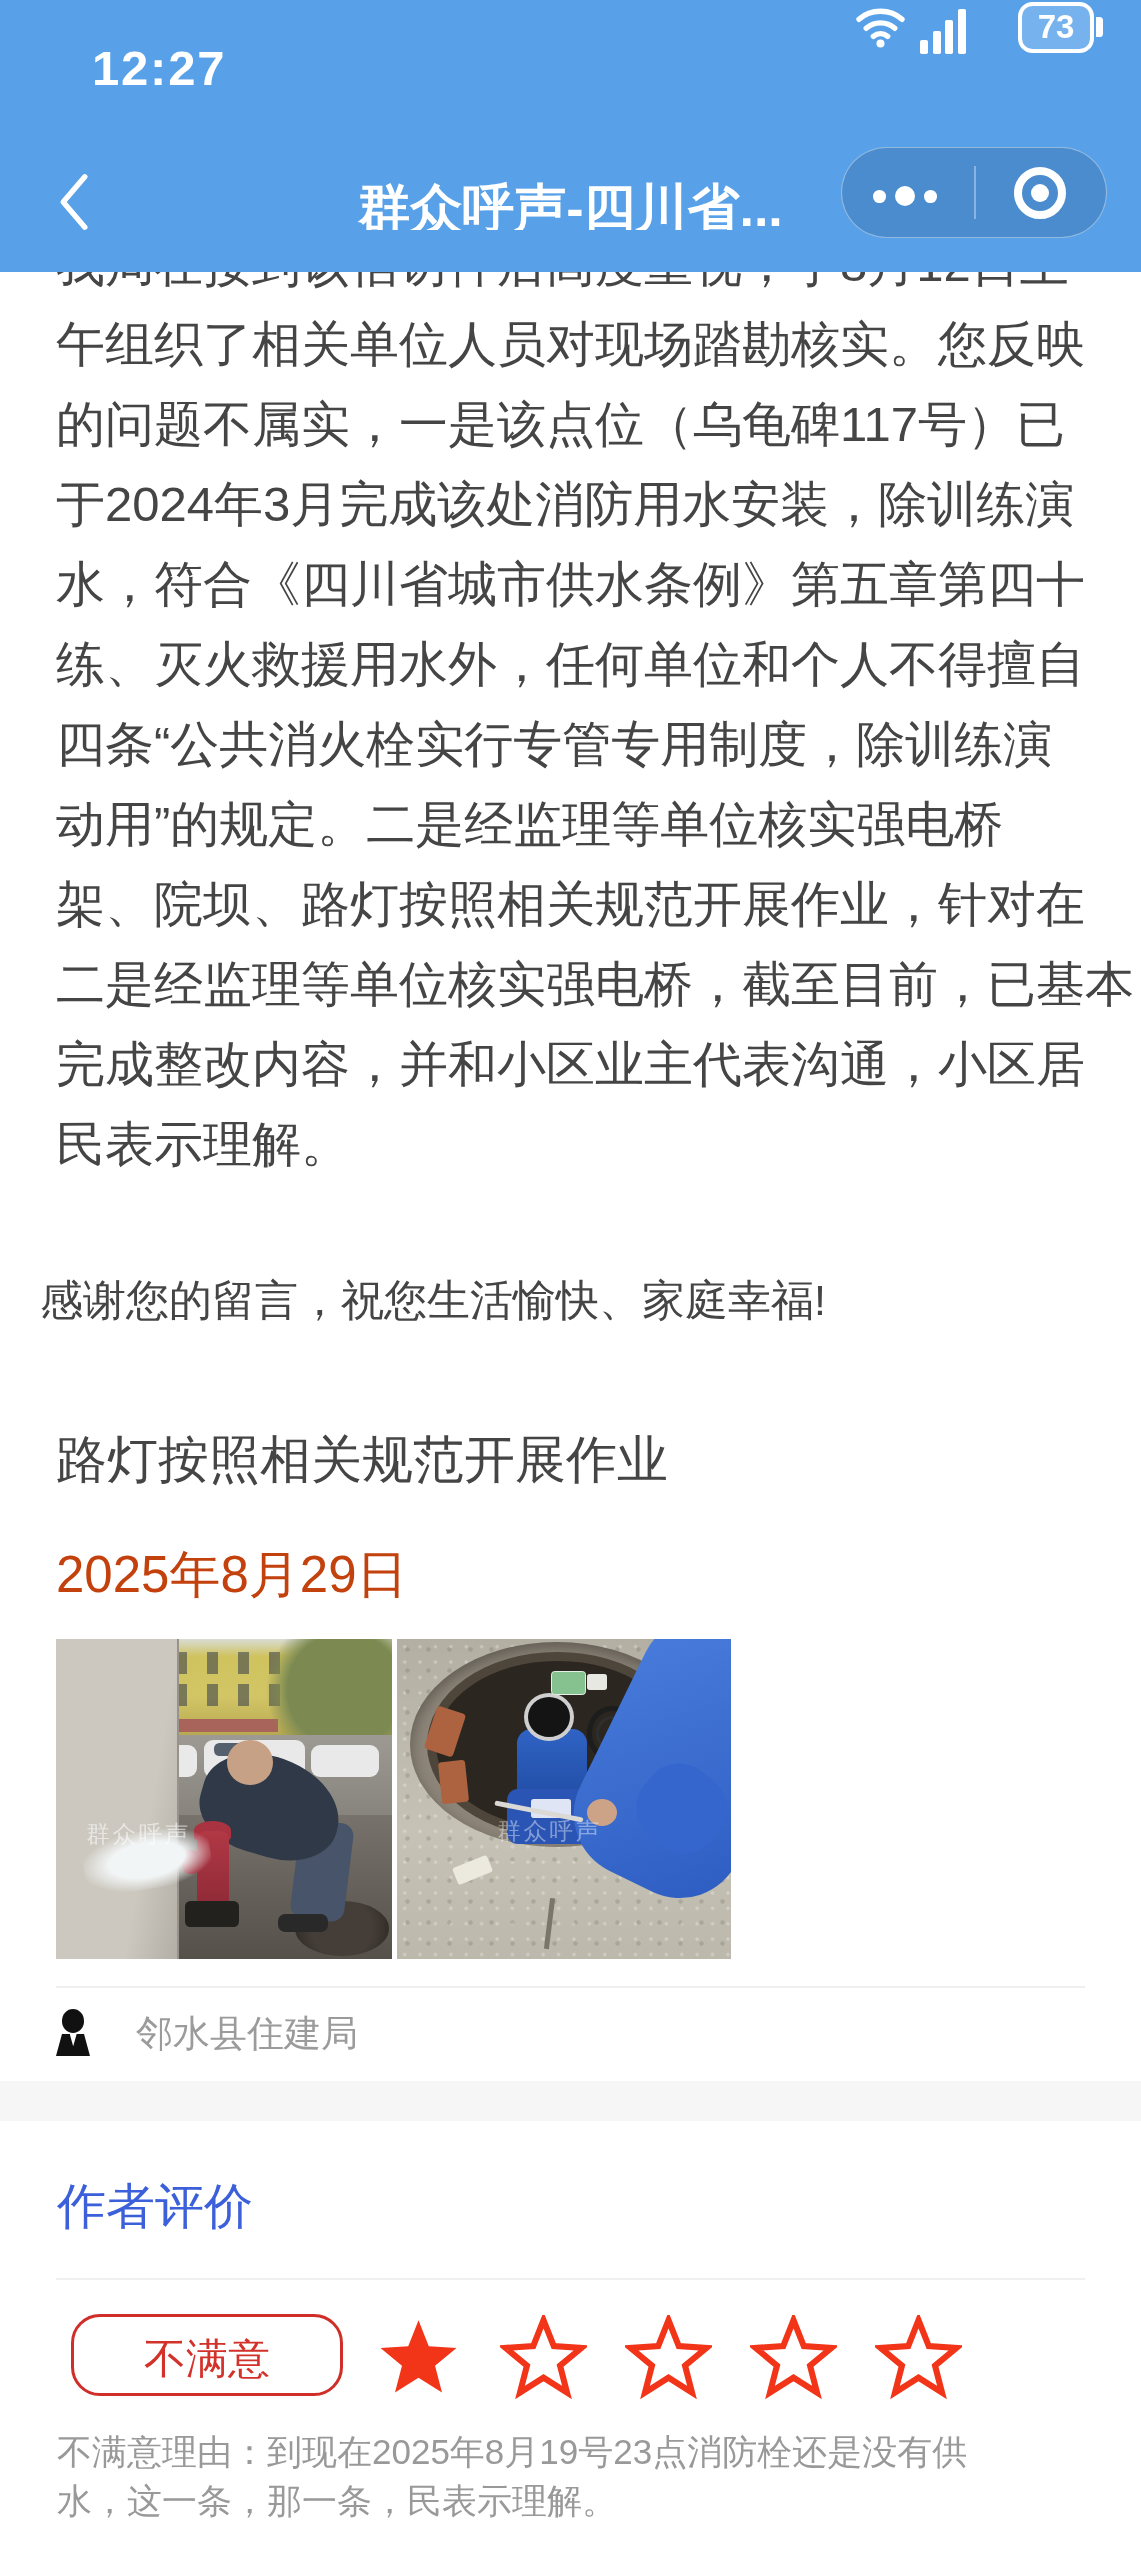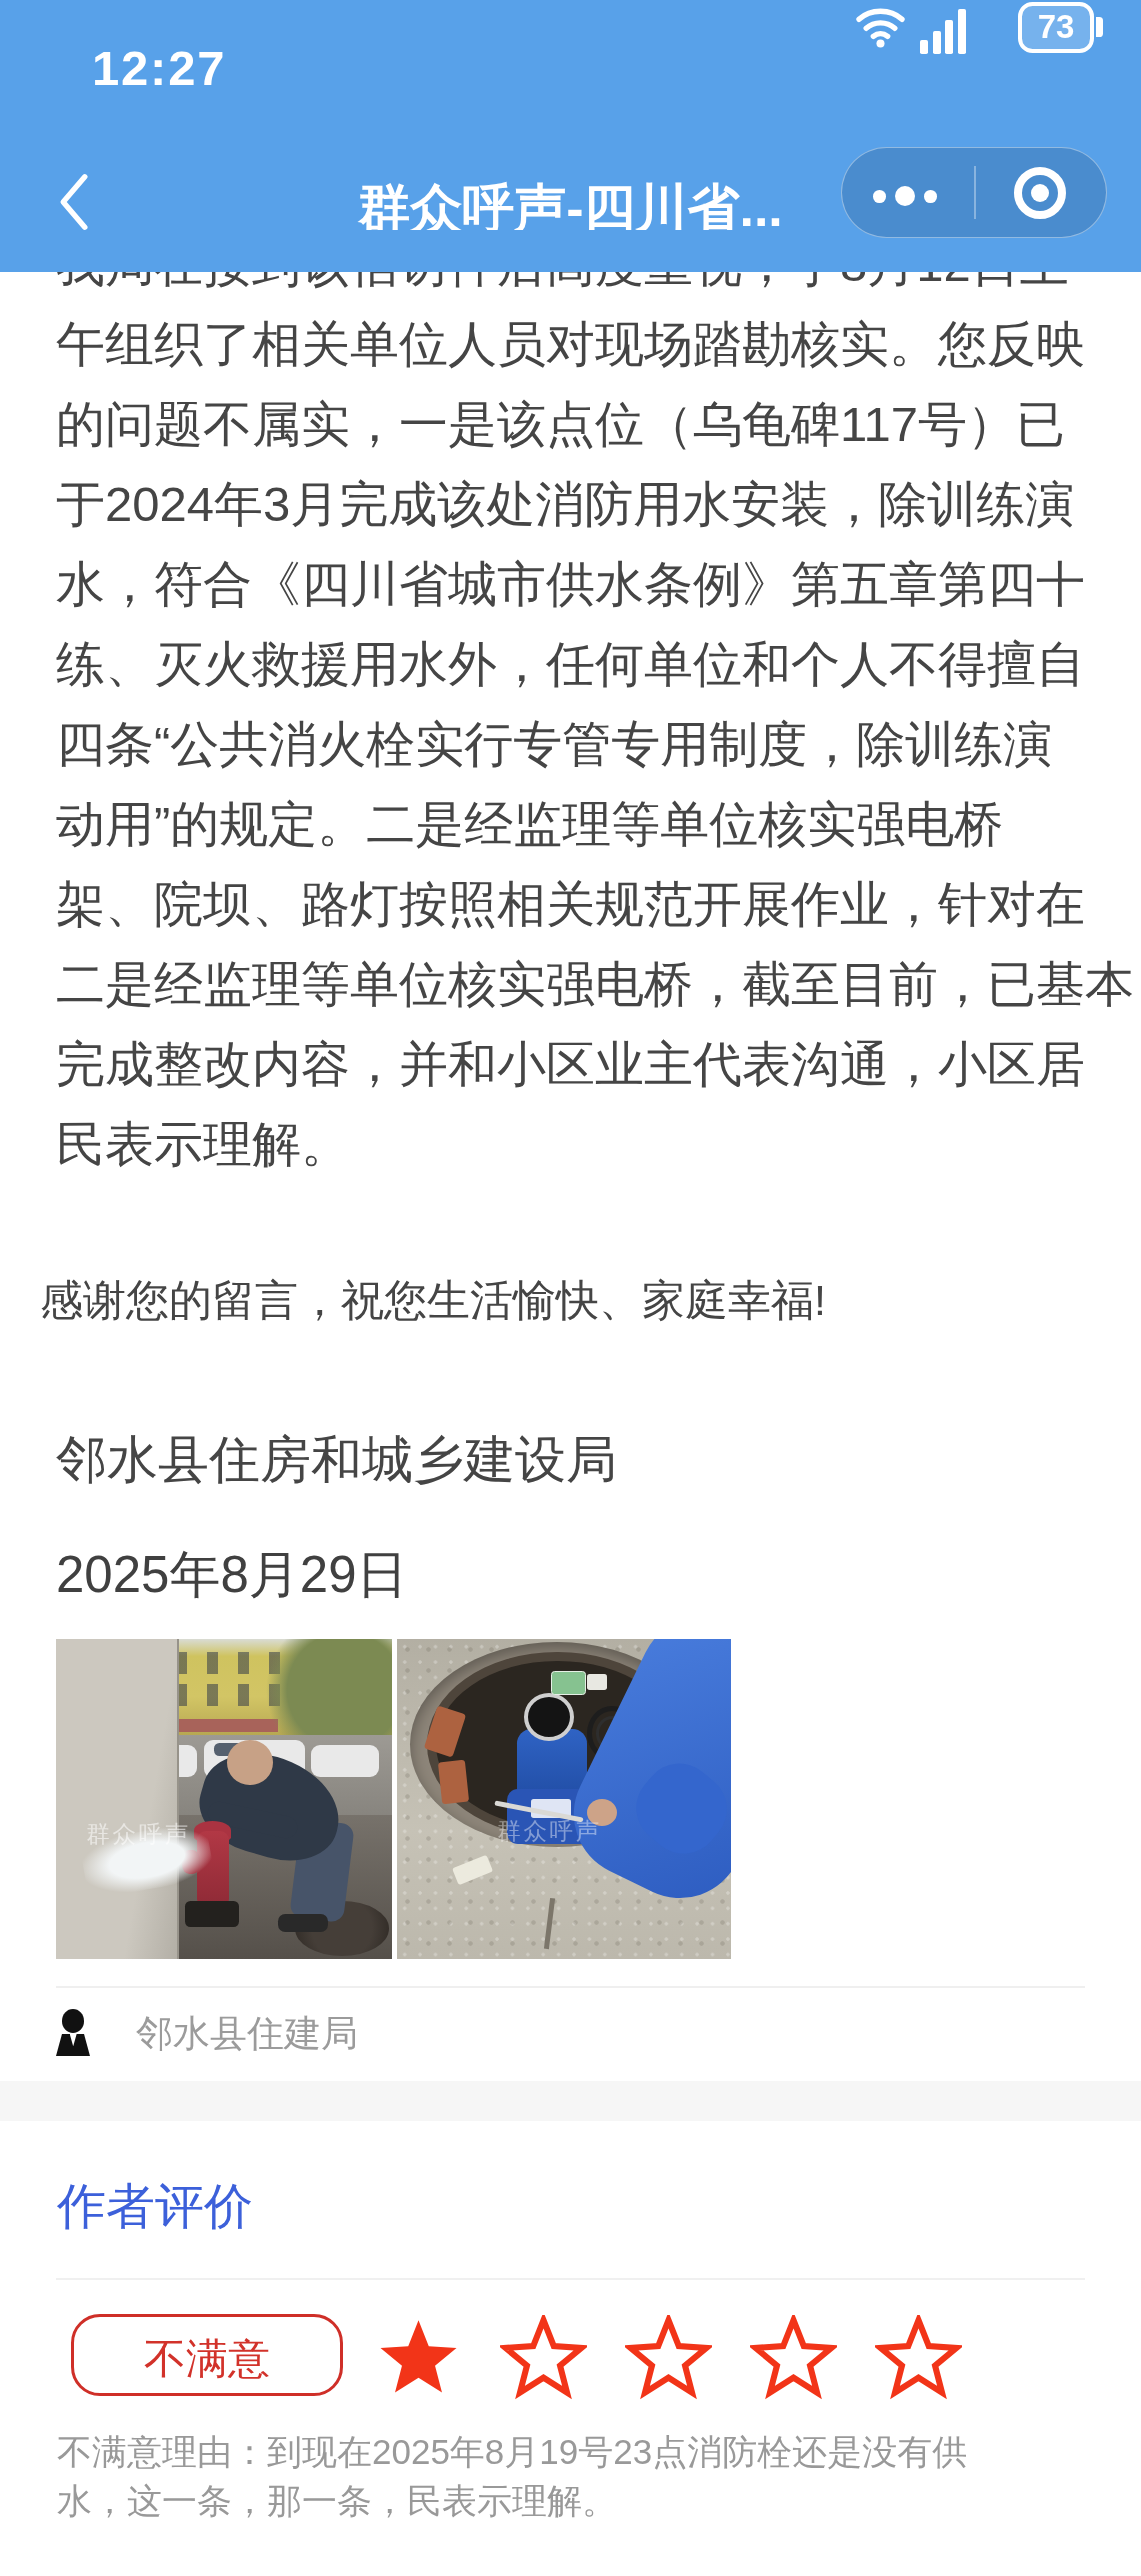--- a/index.html
+++ b/index.html
@@ -64,21 +64,21 @@
     background:#ffffff;border-radius:50%;
   }
   
   .body-text{position:absolute;left:56px;top:224px;width:1033px;color:#454545;z-index:5;}
   .bline{height:80px;line-height:80px;font-size:49px;white-space:nowrap;}
   .thanks{
     position:absolute;left:40px;top:1260px;width:1033px;height:80px;line-height:80px;
     font-size:43px;color:#454545;white-space:nowrap;
   }
   .sig1{position:absolute;left:56px;top:1420px;font-size:51px;line-height:80px;color:#454545;white-space:nowrap;}
-  .sig2{position:absolute;left:56px;top:1535px;font-size:51px;line-height:80px;color:#404040;white-space:nowrap;}
+  .sig2{position:absolute;left:56px;top:1535px;font-size:51px;line-height:80px;color:#c2410c;white-space:nowrap;}
   
   .photo{position:absolute;top:1639px;height:320px;overflow:hidden;background:#888;cursor:pointer;}
   .photo1{left:56px;width:336px;}
   .photo2{left:397px;width:334px;}
   .photo *{position:absolute;}
   
   .p1-bldg{left:0;top:0;right:0;height:30%;background:linear-gradient(180deg,#d9dcd4 0%,#cfc35f 18%,#d2c565 60%,#b7a852 100%);}
   .p1-win{left:8%;right:30%;height:7%;background:repeating-linear-gradient(90deg,rgba(35,45,70,.5) 0 11px,transparent 11px 31px);}
   .p1-win.w1{top:4%;} .p1-win.w2{top:14%;}
   .p1-awning{left:8%;right:34%;top:25%;height:4%;background:#a8635a;}
@@ -177,21 +177,21 @@
       <div class="bline">四条“公共消火栓实行专管专用制度，除训练演</div>
       <div class="bline">动用”的规定。二是经监理等单位核实强电桥</div>
       <div class="bline">架、院坝、路灯按照相关规范开展作业，针对在</div>
       <div class="bline">二是经监理等单位核实强电桥，截至目前，已基本</div>
       <div class="bline">完成整改内容，并和小区业主代表沟通，小区居</div>
       <div class="bline">民表示理解。</div>
     </div>
 
   <div class="thanks">感谢您的留言，祝您生活愉快、家庭幸福!</div>
 
-  <div class="sig1">邻水县住房和城乡建设局</div>
+  <div class="sig1">路灯按照相关规范开展作业</div>
   <div class="sig2">2025年8月29日</div>
 
   <div class="photo photo1">
     <div class="p1-bldg"></div>
     <div class="p1-win w1"></div>
     <div class="p1-win w2"></div>
     <div class="p1-awning"></div>
     <div class="p1-tree"></div>
     <div class="p1-road"></div>
     <div class="p1-car c1"></div>

